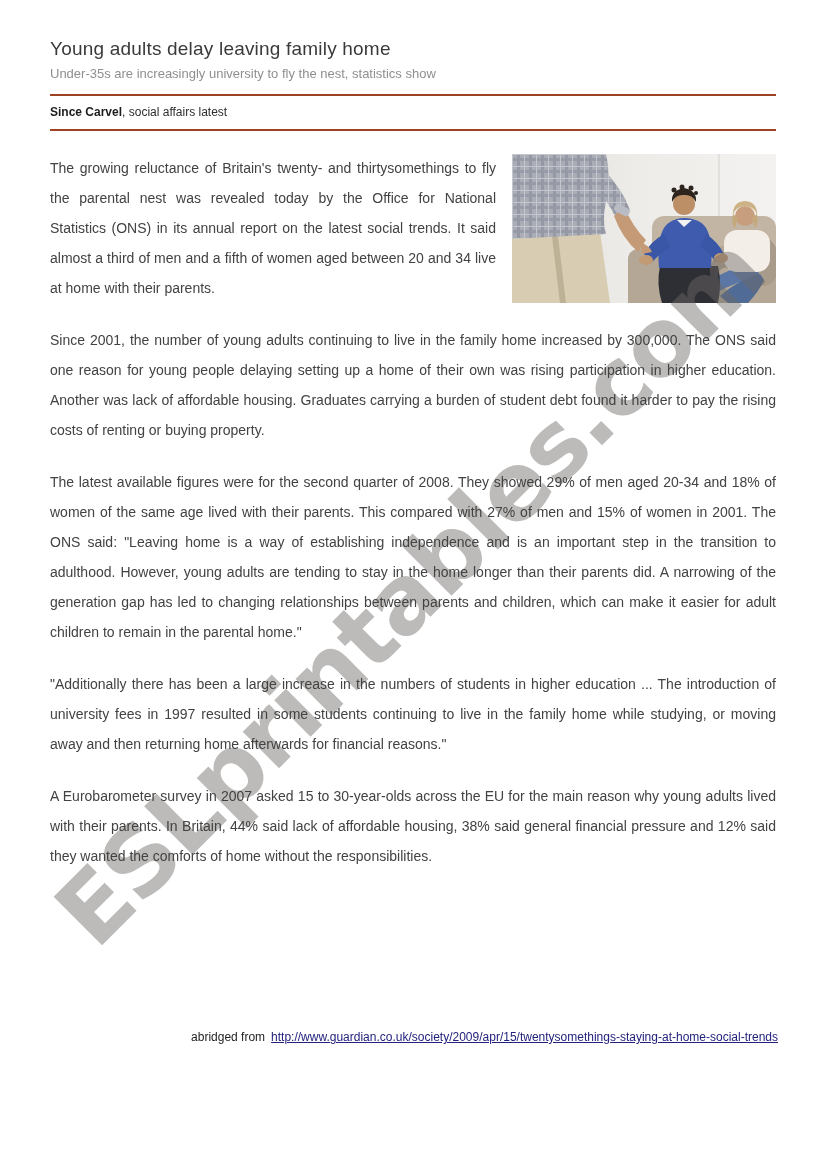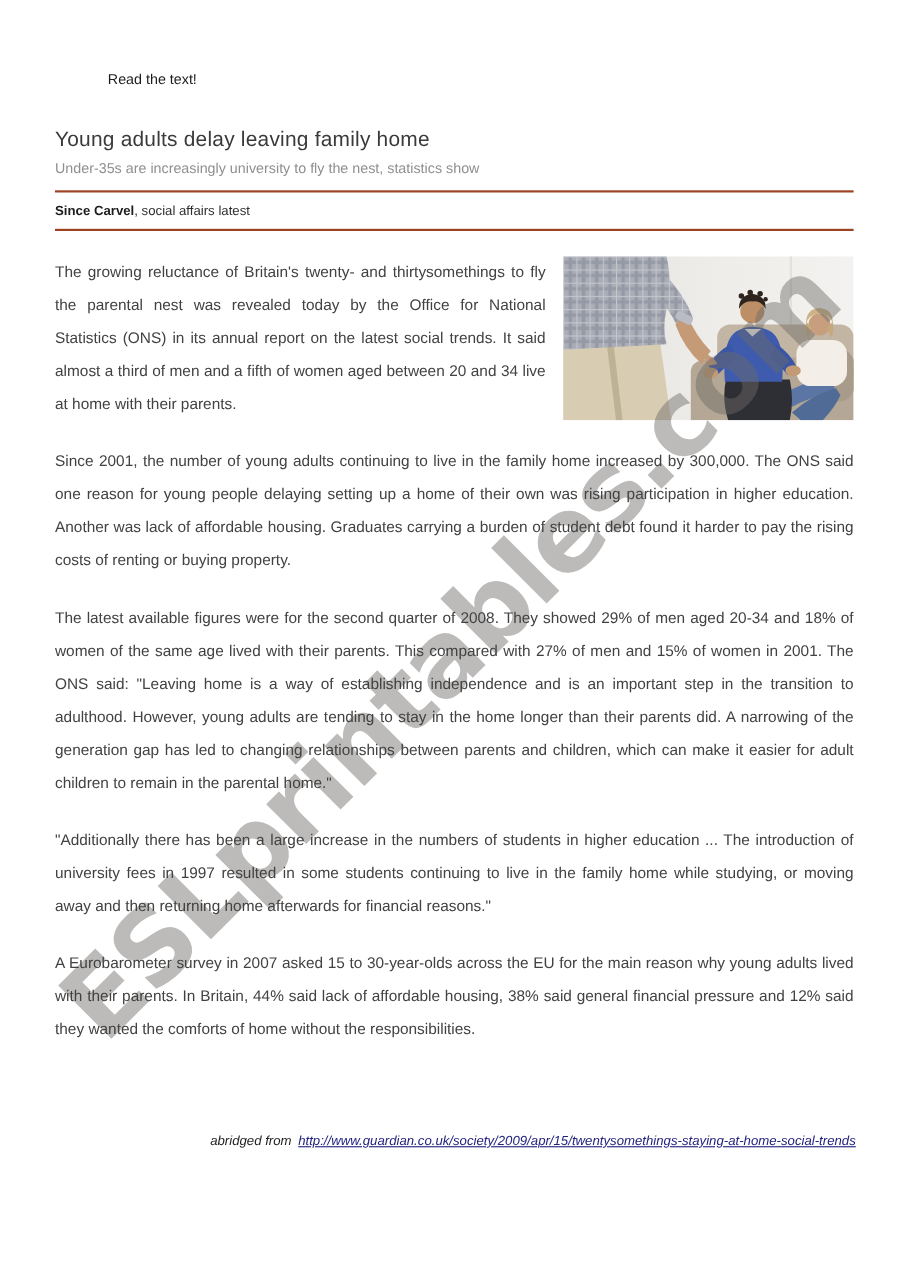--- a/index.html
+++ b/index.html
@@ -74,21 +74,20 @@
   }
   .photo-wrap svg { display: block; width: 264px; height: 149px; }
   .clear-after { clear: right; }
   .source-line {
     position: absolute;
     top: 1030px;
     right: 48px;
     font-size: 12px;
     color: #1d1d1d;
     z-index: 3;
-    font-style: italic;
   }
   .source-prefix { margin-right: 6px; }
   .source-link {
     color: var(--link);
     text-decoration: underline;
     cursor: pointer;
   }
   .watermark {
     position: absolute;
     left: -75px;
@@ -106,21 +105,20 @@
     z-index: 2;
     pointer-events: none;
     white-space: nowrap;
   }
 </style>
 </head>
 <body>
 
 <div class="content">
 
-  <div class="instruction">Read the text!</div>
 
   <h1 class="article-title">Young adults delay leaving family home</h1>
   <div class="article-standfirst">Under-35s are increasingly university to fly the nest, statistics show</div>
 
   <div class="rule top"></div>
 
   <div class="byline-block">
     <div><span class="byline-name">Since Carvel</span><span>, social affairs latest</span></div>
   </div>
 

